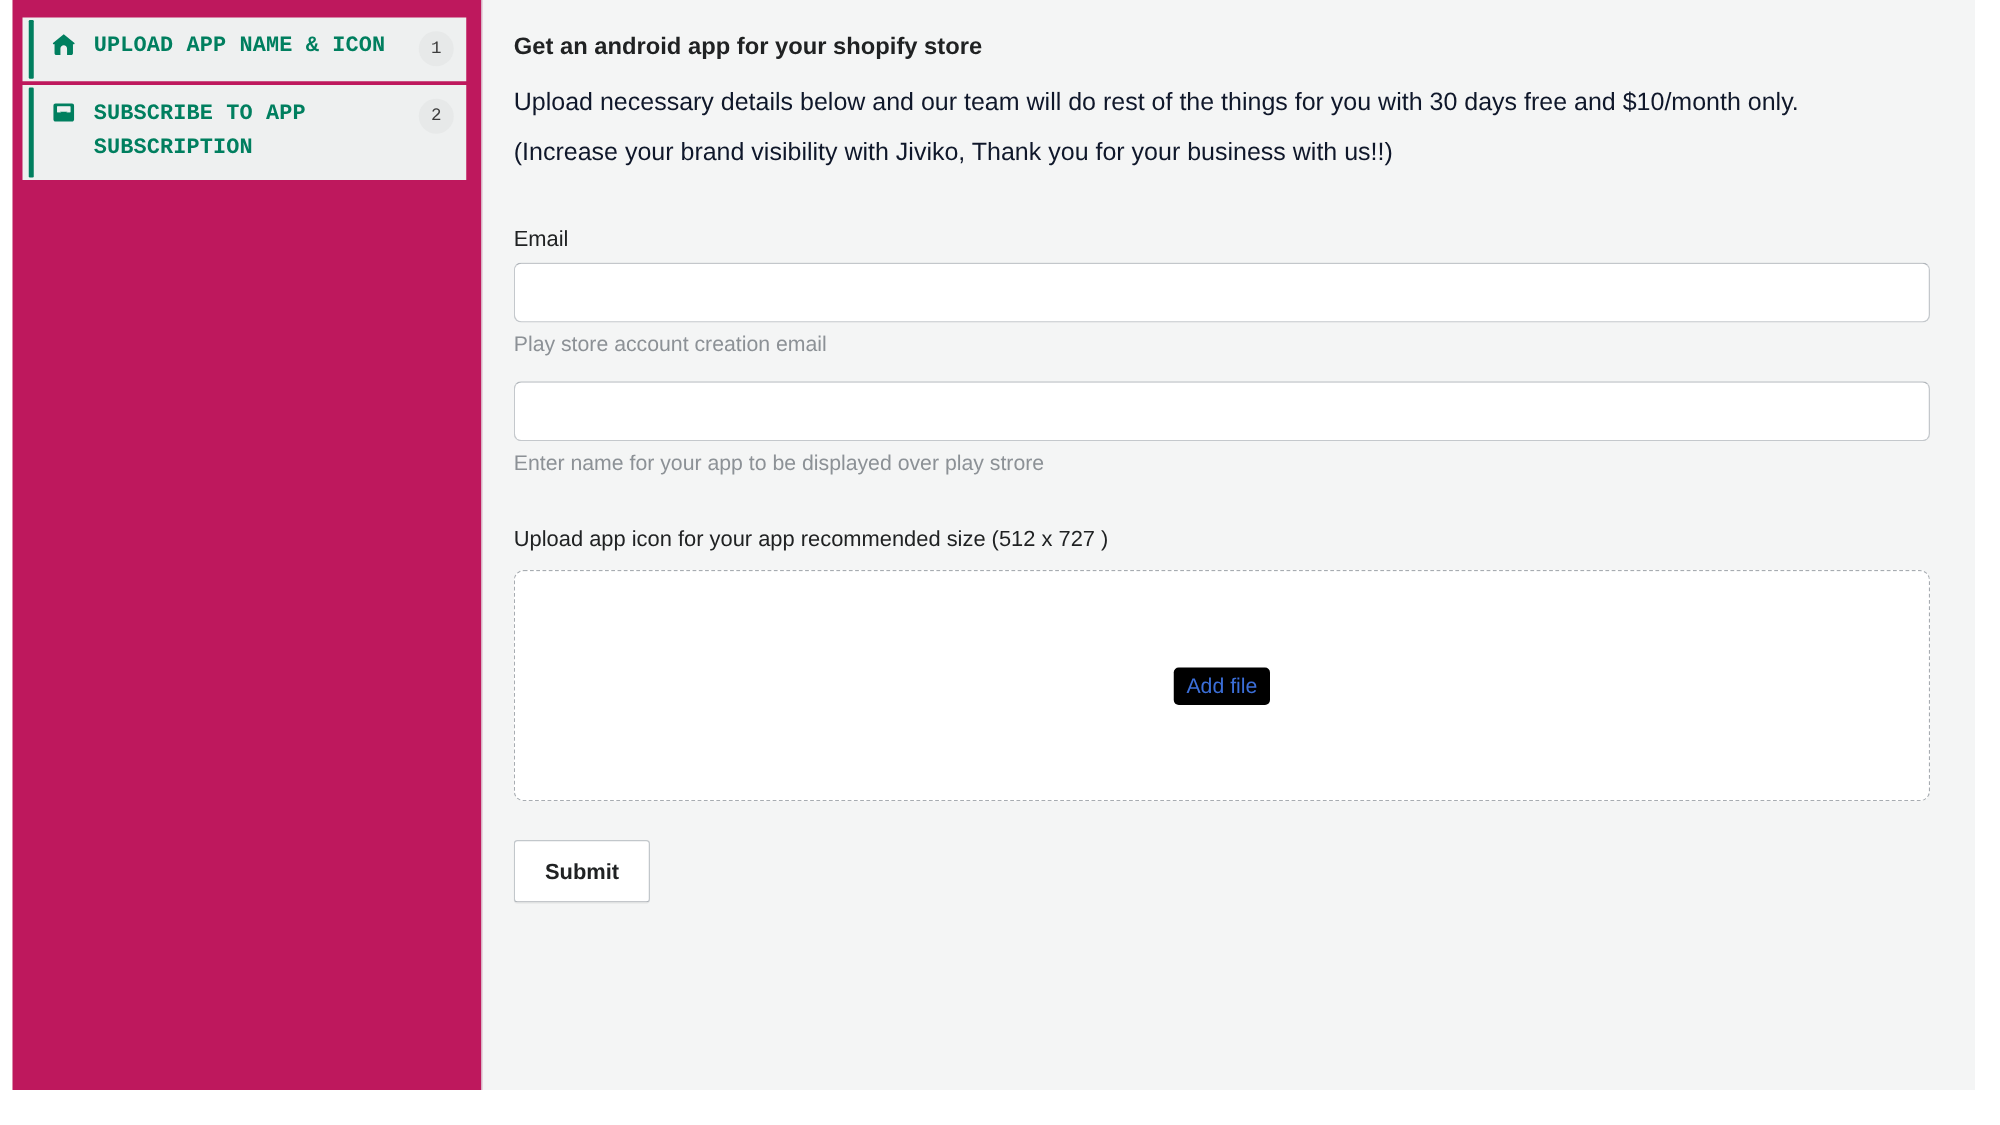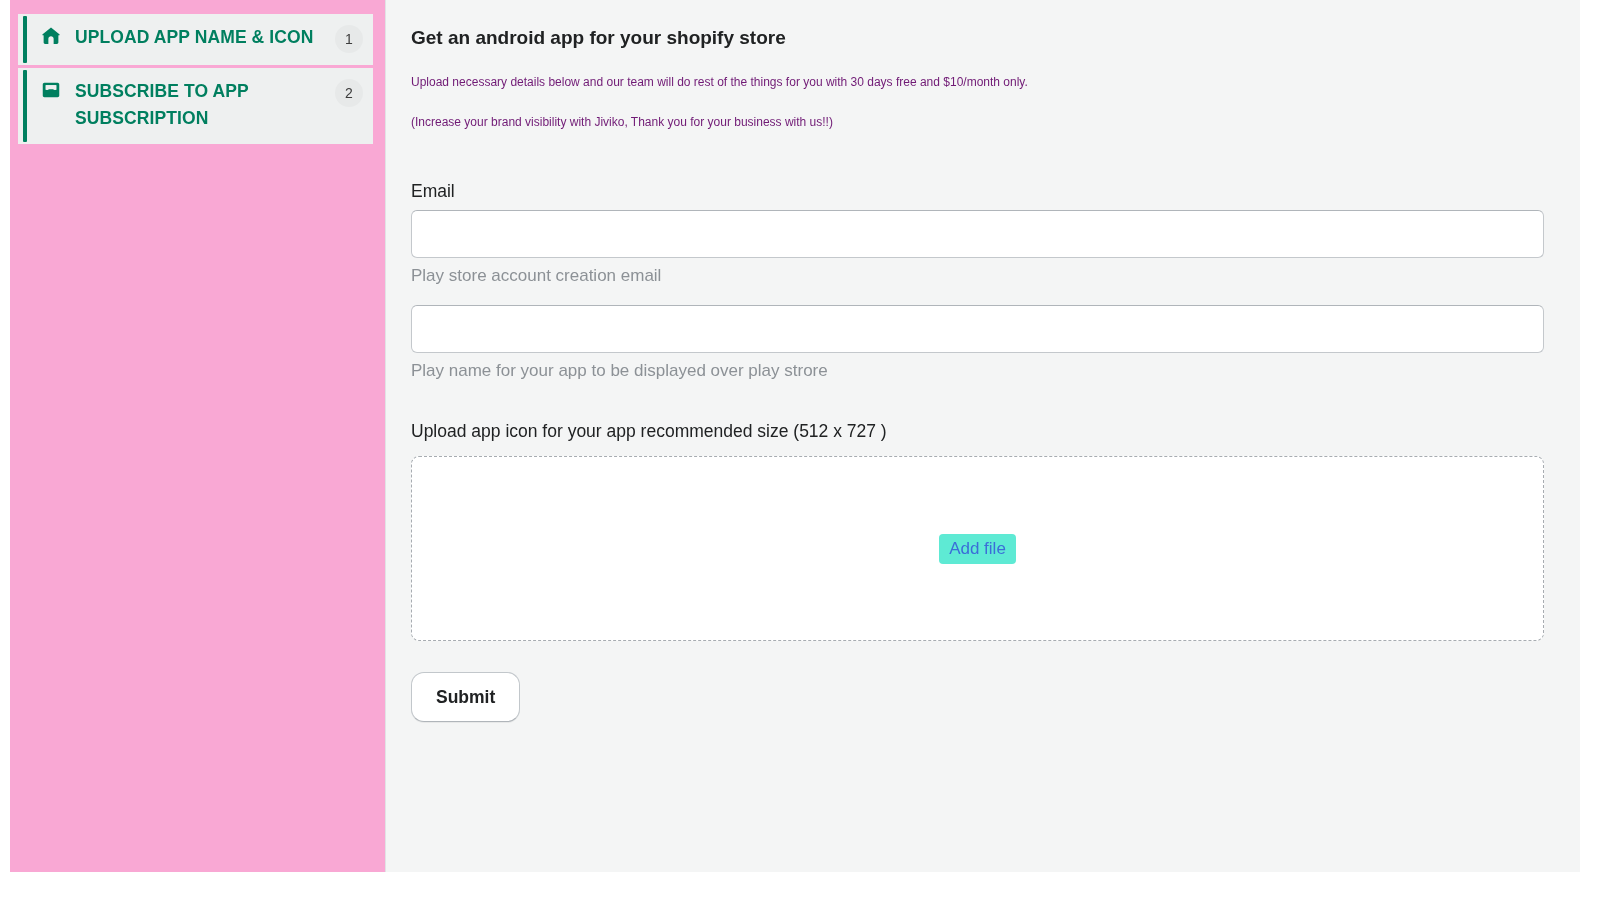--- a/index.html
+++ b/index.html
@@ -24,21 +24,22 @@
     box-sizing: border-box;
   }
 
   
   #sidebar {
     width: 376px;
     min-width: 376px;
     box-sizing: border-box;
     padding: 14px 12px 0 8px;
     border-right: 1px solid #e1e3e5;
-    background: #f9a8d4;
+    background: #be185d;
+    font-family: Liberation Mono, monospace;
   }
 
   .side-item {
     position: relative;
     display: flex;
     flex-direction: row;
     align-items: flex-start;
     background: #eef0f0;
     padding: 10px 10px 12px 22px;
     margin-bottom: 3px;
@@ -102,22 +103,22 @@
 
   #page-title {
     font-size: 19px;
     font-weight: bold;
     color: #202223;
     margin: 0 0 20px 0;
     line-height: 24px;
   }
 
   .intro-line {
-    font-size: 12px;
-    color: #701a75;
+    font-size: 20px;
+    color: #0f172a;
     line-height: 24px;
     margin: 12px 0 16px 0;
   }
 
   .field-label {
     font-size: 17.5px;
     color: #202223;
     line-height: 22px;
     margin: 12px 0 8px 0;
   }
@@ -156,38 +157,38 @@
     border: 1px dashed #a7acb1;
     border-radius: 8px;
     display: flex;
     align-items: center;
     justify-content: center;
     margin-top: 14px;
     cursor: pointer;
   }
 
   #add-file-btn {
-    background: #5eead4;
+    background: #000000;
     color: #3b6ed8;
     border: none;
     border-radius: 4px;
     font-family: "Liberation Sans", sans-serif;
     font-size: 17px;
     line-height: 20px;
     padding: 5px 10px;
     cursor: pointer;
   }
 
   #submit-btn {
     margin-top: 31px;
     background: #ffffff;
     color: #202223;
     border: 1px solid #c2c7cb;
     border-bottom-color: #b0b5ba;
-    border-radius: 13px;
+    border-radius: 3px;
     font-family: "Liberation Sans", sans-serif;
     font-size: 17.5px;
     font-weight: bold;
     line-height: 22px;
     padding: 13px 24px;
     cursor: pointer;
     box-shadow: 0 1px 0 rgba(0,0,0,0.05);
   }
 </style>
 </head>
@@ -234,21 +235,21 @@
     <div>
       <div class="field-label">Email</div>
       <input class="text-input" type="text" placeholder="" style="">
       <p class="help-text">Play store account creation email</p>
     </div>
 
     <div class="spacer-18"></div>
 
     <div>
       <input class="text-input" type="text" placeholder="" style="">
-      <p class="help-text">Play name for your app to be displayed over play strore</p>
+      <p class="help-text">Enter name for your app to be displayed over play strore</p>
     </div>
 
     <div class="spacer-26"></div>
 
     <div>
       <div class="field-label">Upload app icon for your app recommended size (512 x 727 )</div>
       <div id="dropzone">
         <button id="add-file-btn">Add file</button>
       </div>
     </div>

